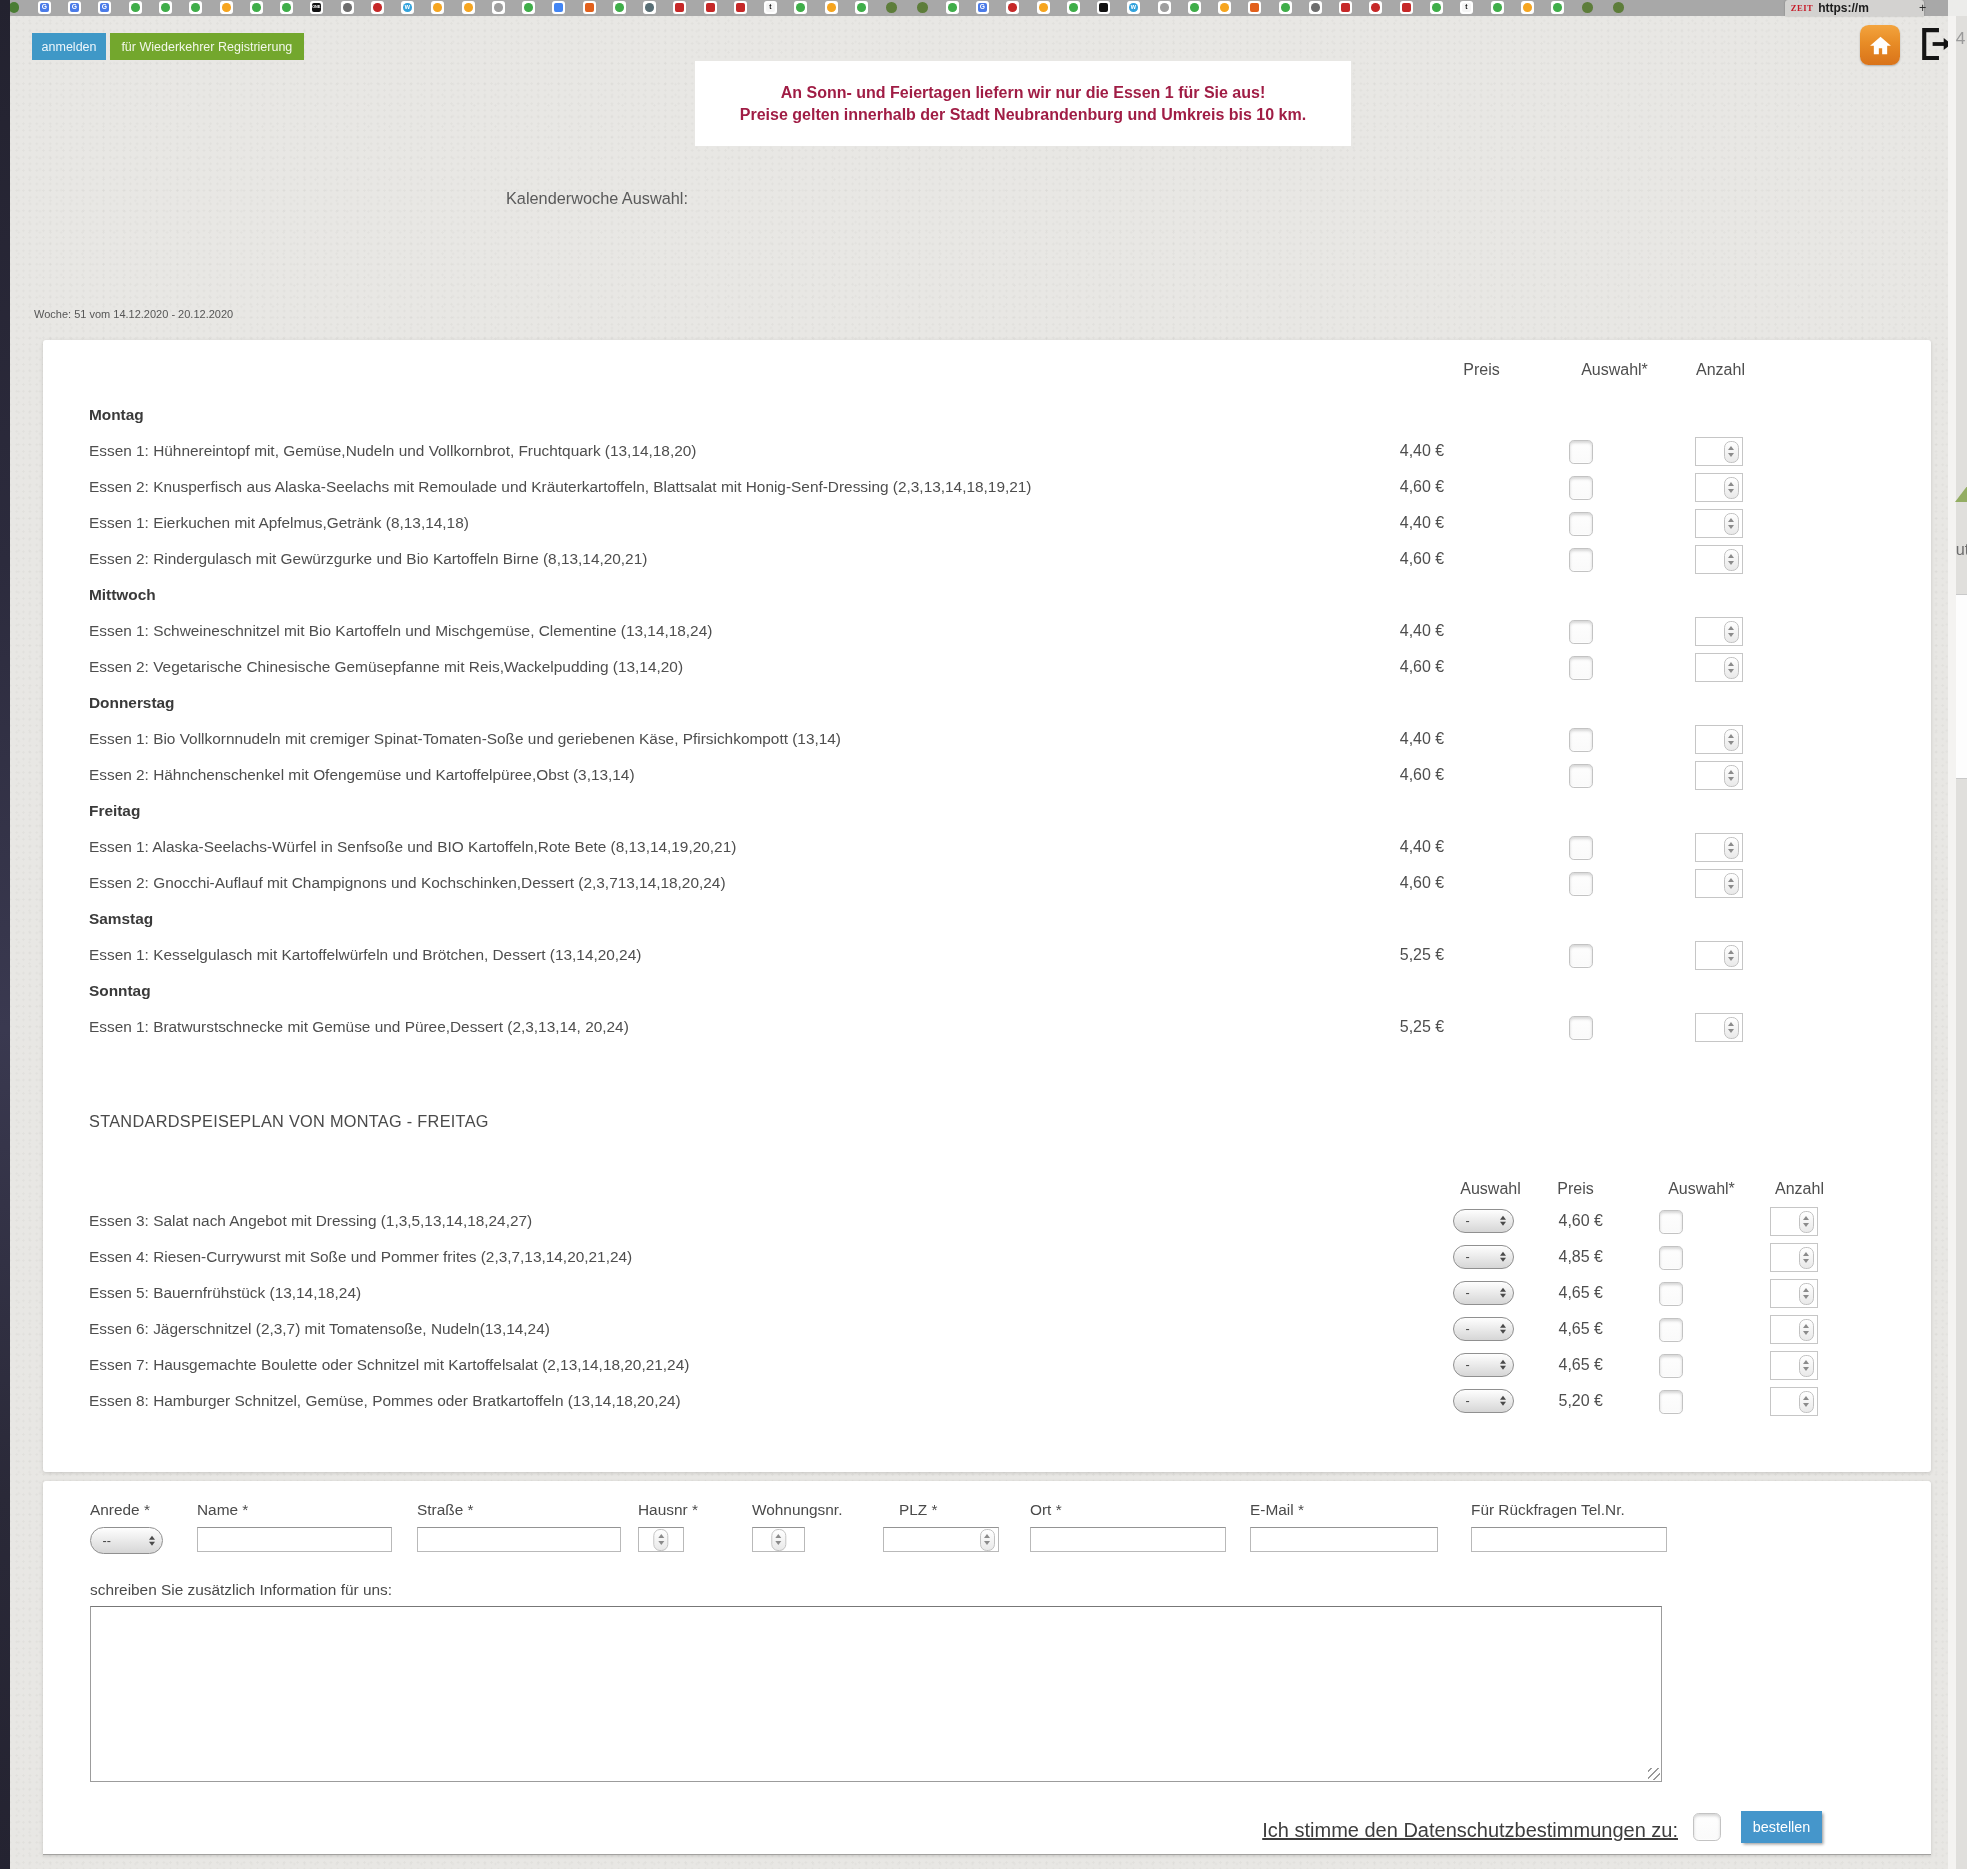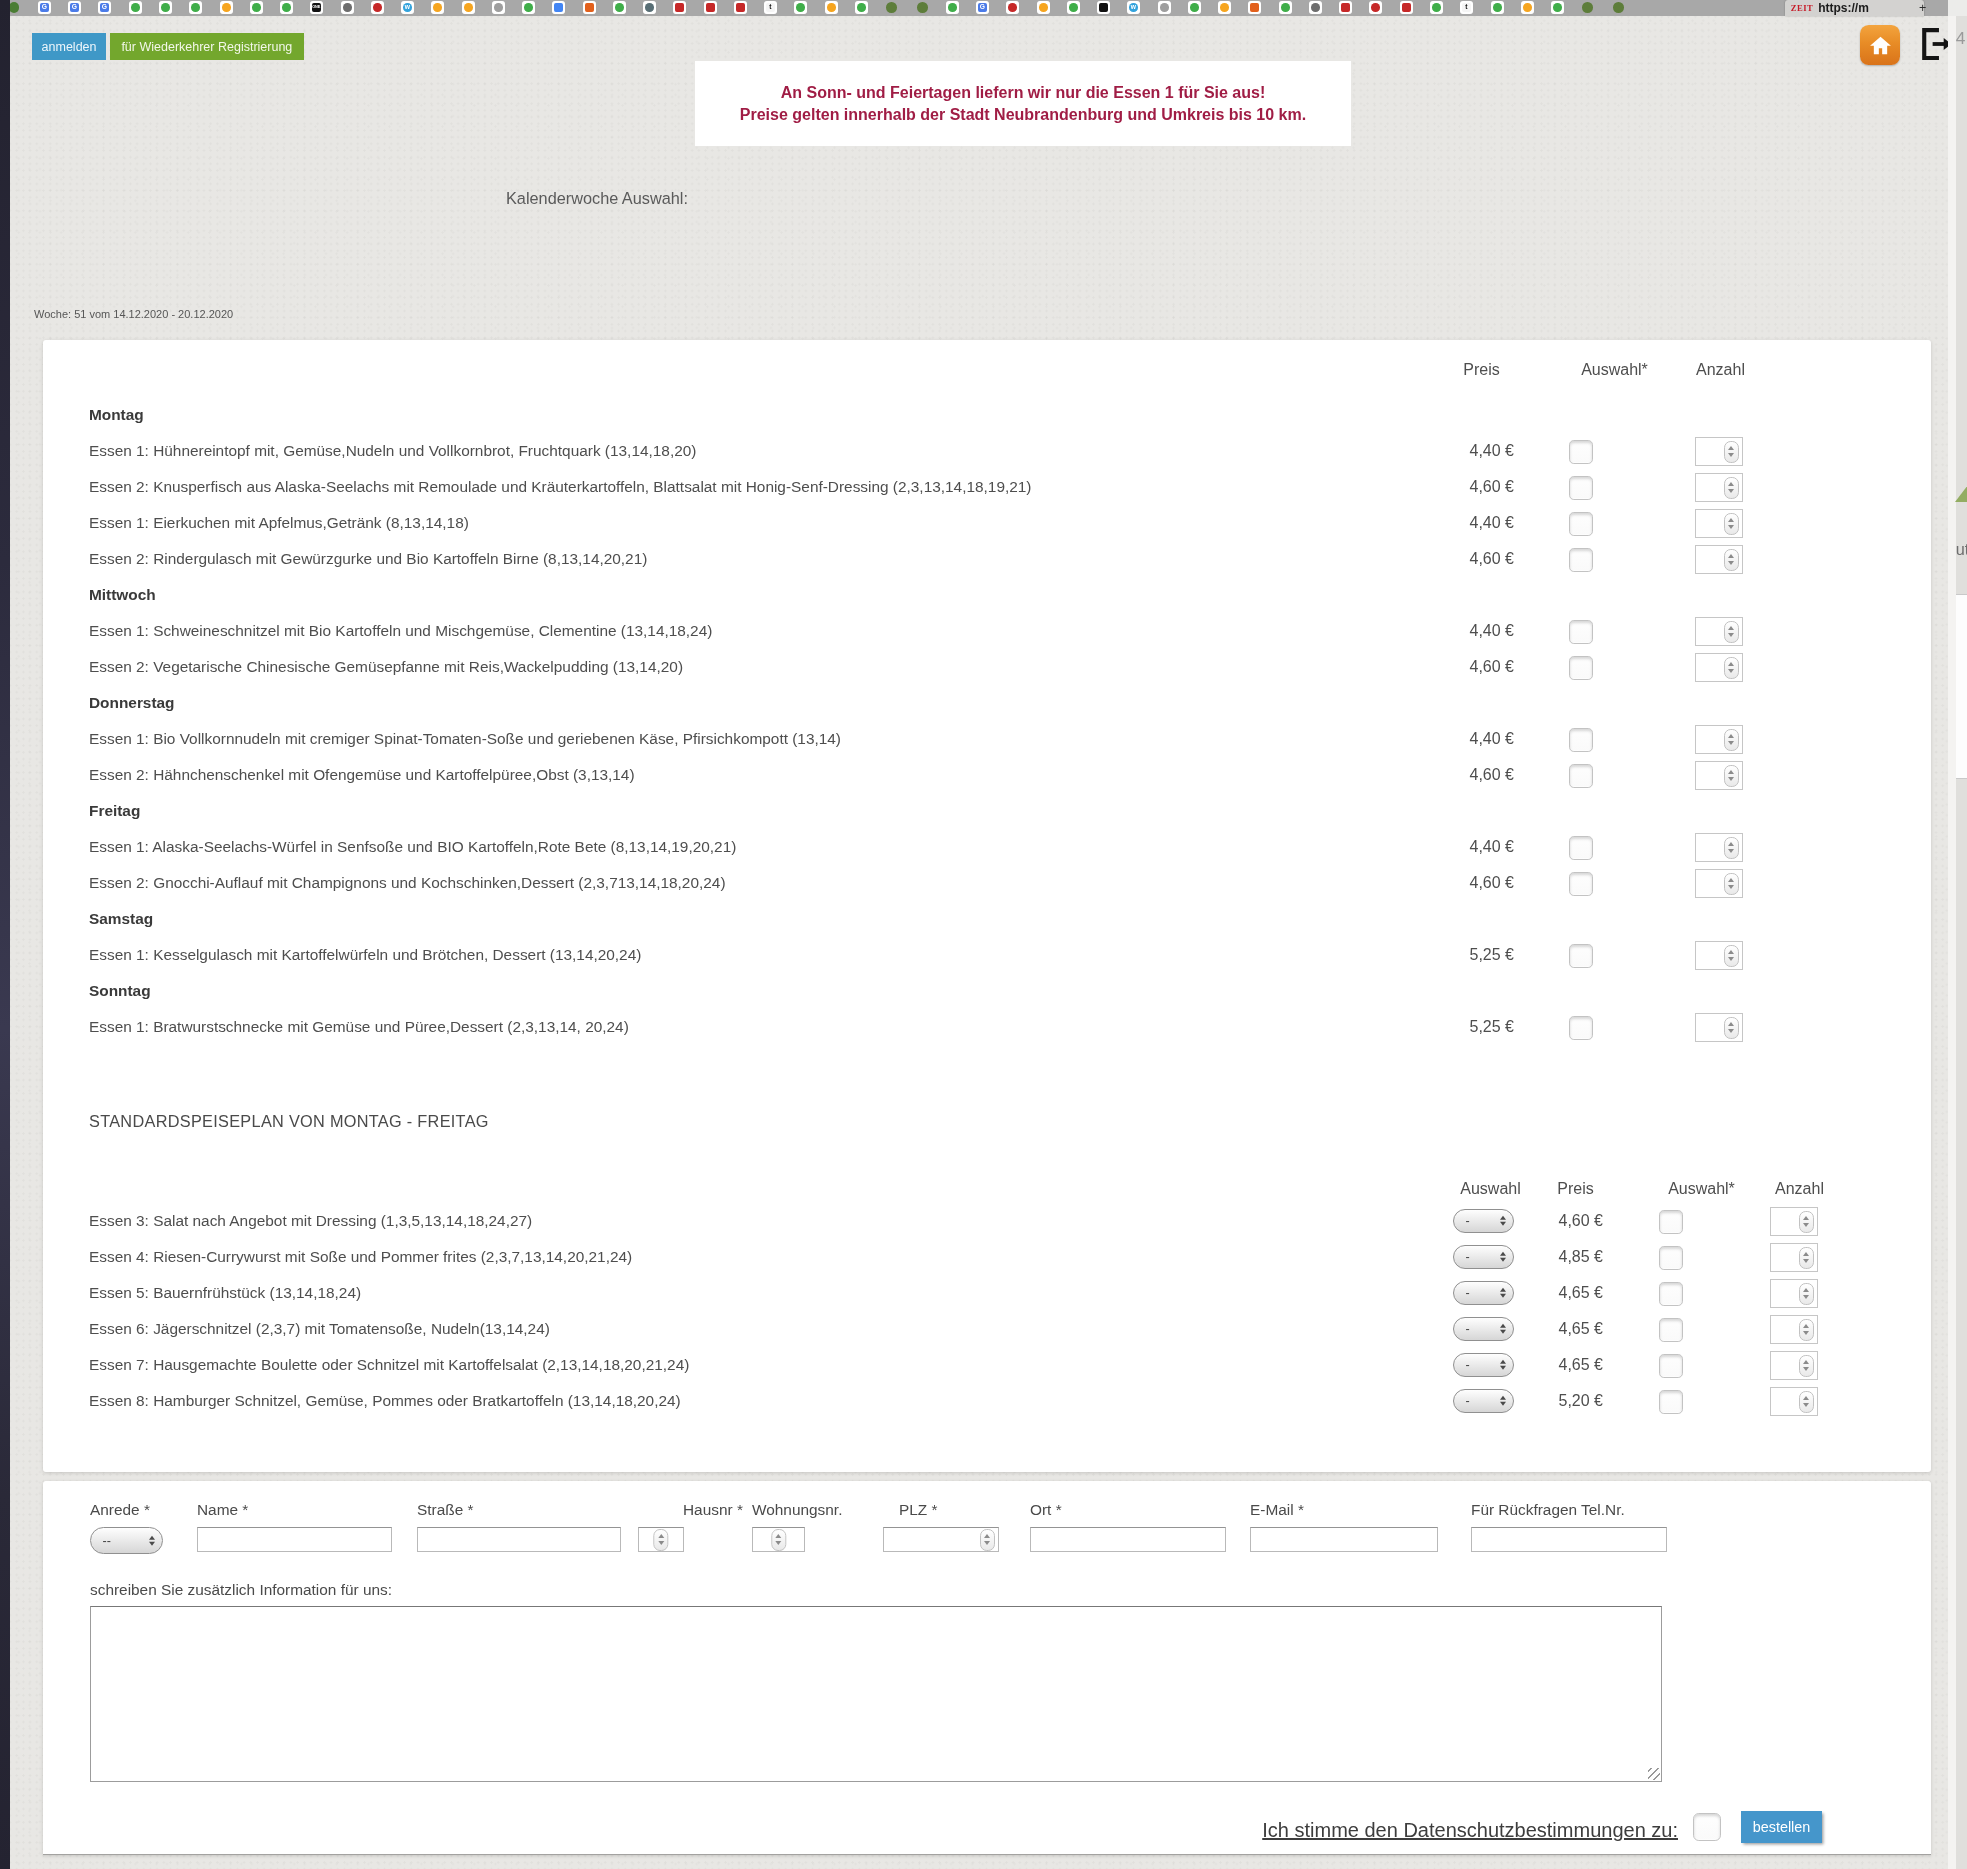--- a/index.html
+++ b/index.html
@@ -54,21 +54,21 @@
   
   .panel{position:absolute;background:#fff;border-radius:2.9px;box-shadow:0 1px 3.8px rgba(0,0,0,.15);}
   .meals-panel{left:43px;top:340px;width:1888px;height:1132px;}
   .form-panel{left:43px;top:1481px;width:1888px;height:373px;border-bottom:1.9px solid #a3a2a0;border-radius:2.9px 2.9px 0 0;}
   .col-h{position:absolute;width:115px;text-align:center;font-size:16px;color:#4e4e4e;}
   
   .menu-rows,.std-rows{position:absolute;left:0;right:0;}
   .m-row{position:relative;height:36px;}
   .m-day{position:absolute;left:46px;top:50%;transform:translateY(-50%);font-size:15.4px;font-weight:bold;color:#3a3a3a;}
   .m-text{position:absolute;left:46px;top:50%;transform:translateY(-50%);font-size:15.4px;color:#4e4e4e;white-space:nowrap;}
-  .m-price{position:absolute;left:1287px;width:184px;text-align:right;top:50%;transform:translateY(-50%);
+  .m-price{position:absolute;left:1287px;width:184px;text-align:center;top:50%;transform:translateY(-50%);
       font-size:16px;color:#4e4e4e;}
   .s-price{position:absolute;left:1475px;width:85px;text-align:right;top:50%;transform:translateY(-50%);
       font-size:16px;color:#4e4e4e;}
   .cb{position:absolute;width:22px;height:22px;border-radius:4.8px;border:1px solid #c3c3c3;
       background:linear-gradient(#fefefe,#fafafa);
       box-shadow:inset 0 1.9px 2.9px rgba(0,0,0,.16),inset 0 -1px 1px rgba(255,255,255,.9);cursor:pointer;}
   .m-cb{left:1526px;top:6.7px;}
   .s-cb{left:1616px;top:6.7px;}
   .stepper{position:absolute;width:46px;height:27px;background:#fff;border:1px solid #c6c6c6;cursor:text;}
   .m-stepper{left:1652px;top:4.3px;}
@@ -604,21 +604,21 @@
           <span>--</span>
           <span class="arrows">
             <i class="tri-up"></i>
             <i class="tri-dn"></i>
           </span>
         </div>
         <div class="f-label" style="left: 154px; top: 20px;">Name *</div>
         <div class="f-input" style="left: 154px; top: 46px; width: 195px;"></div>
         <div class="f-label" style="left: 374px; top: 20px;">Straße *</div>
         <div class="f-input" style="left: 374px; top: 46px; width: 204px;"></div>
-        <div class="f-label" style="left: 595px; top: 20px; margin-left: 45px;">Hausnr *</div>
+        <div class="f-label" style="left: 595px; top: 20px;">Hausnr *</div>
         <div class="f-input" style="left: 595px; top: 46px; width: 46px;">
           <div class="spin center">
             <i class="tri-up"></i>
             <i class="tri-dn"></i>
           </div>
         </div>
         <div class="f-label" style="left: 709px; top: 20px;">Wohnungsnr.</div>
         <div class="f-input" style="left: 709px; top: 46px; width: 53px;">
           <div class="spin center">
             <i class="tri-up"></i>

